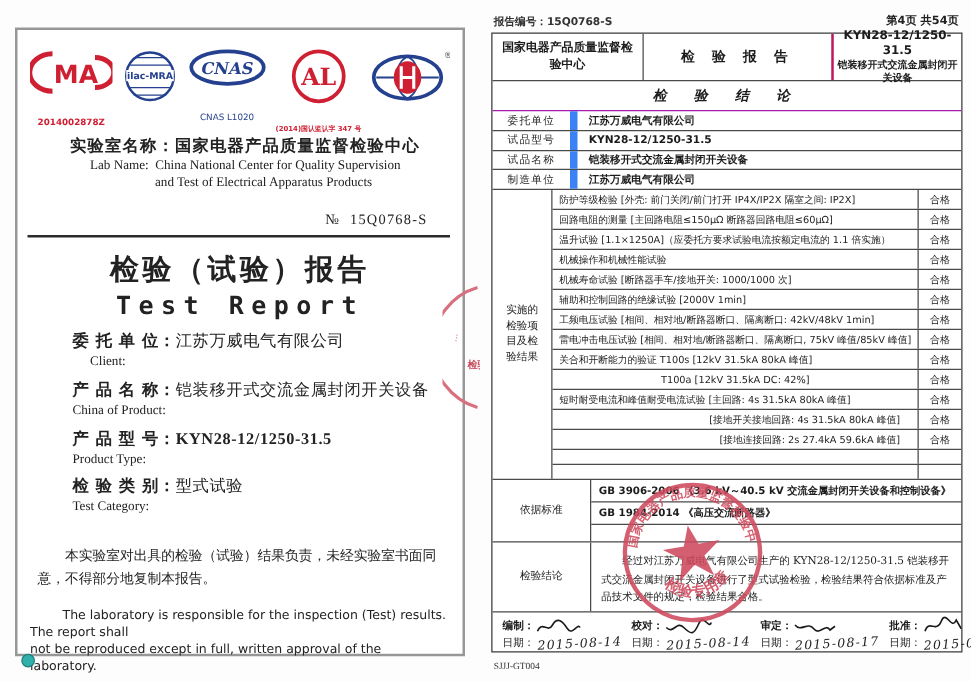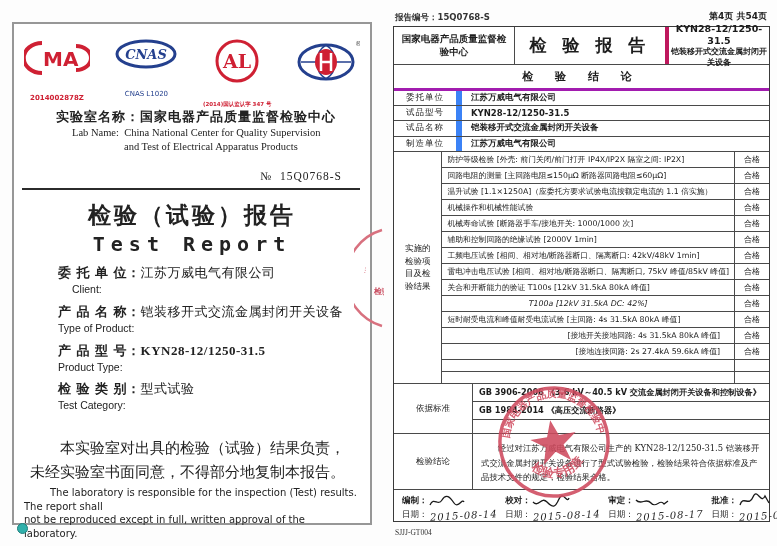--- a/index.html
+++ b/index.html
@@ -23,61 +23,61 @@
   .rule{position:absolute;left:8px;top:164px;width:338px;border-top:2px solid #2b2b2b;}
   .title-cn{position:absolute;left:0;top:176px;width:100%;text-align:center;
             font-size:23px;font-weight:bold;letter-spacing:3px;}
   .title-en{position:absolute;left:0;top:208px;width:100%;text-align:center;
             font-size:20px;font-weight:bold;letter-spacing:6px;
             font-family:"DejaVu Sans Mono",monospace;}
   .fields{position:absolute;left:44px;top:240px;width:300px;}
   .fgroup{margin-bottom:5px;}
   .f-cn{font-size:13px;font-family:"DejaVu Serif",serif;letter-spacing:.5px;}
   .f-cn b{font-weight:bold;}
-  .f-en{font-size:10.5px;font-family:Liberation Sans, sans-serif;padding-left:14px;line-height:1.5;}
-  .disc-cn{position:absolute;left:16px;top:412px;width:326px;font-size:15px;
+  .f-en{font-size:10.5px;font-family:Liberation Serif, serif;padding-left:14px;line-height:1.5;}
+  .disc-cn{position:absolute;left:16px;top:412px;width:326px;font-size:11px;
            font-family:"DejaVu Serif",serif;line-height:1.6;text-indent:2em;}
   .disc-en{position:absolute;left:10px;top:462px;width:336px;font-size:10px;
            line-height:1.35;}
   .disc-en .t{text-indent:2.6em;display:block;}
   .mini-badge{position:absolute;left:5px;top:501px;width:9px;height:9px;border-radius:50%;
               background:#31b0ab;border:1px solid #1d7f7c;}
   .edge-stamp{position:absolute;left:340px;top:204px;}
   
   .meta-no{position:absolute;left:395px;top:12px;font-size:8.5px;font-weight:bold;color:#333;}
   .meta-pg{position:absolute;right:10px;top:10px;font-size:9px;font-weight:bold;color:#222;}
   .rtable{position:absolute;left:393px;top:26px;width:375px;height:494px;
           border:1.5px solid #3a3a3a;background:#fff;display:flex;flex-direction:column;
           font-size:8.5px;color:#1c1c1c;}
   .tr{display:flex;border-bottom:1px solid #4a4a4a;}
   .hdr{height:37px;}
   .hdr .c1{width:108px;border-right:1px solid #4a4a4a;display:flex;align-items:center;
            justify-content:center;text-align:center;font-weight:bold;font-size:9.5px;
            line-height:1.35;padding:0 6px;}
-  .hdr .c2{width:150px;border-right:4px solid #be185d;display:flex;align-items:center;
-           justify-content:center;font-size:17px;font-weight:bold;letter-spacing:5px;}
+  .hdr .c2{width:150px;border-right:2px solid #be185d;display:flex;align-items:center;
+           justify-content:center;font-size:11px;font-weight:bold;letter-spacing:5px;}
   .hdr .c3{flex:1;display:flex;flex-direction:column;align-items:center;justify-content:center;
            text-align:center;line-height:1.3;padding:0 2px;}
   .hdr .c3 .m{font-size:9.5px;font-weight:bold;}
   .hdr .c3 .n{font-size:8px;font-weight:bold;}
   .sect{height:27px;display:flex;align-items:center;justify-content:center;
-        font-size:11px;font-weight:bold;letter-spacing:9px;border-bottom:3px solid #a21caf;}
+        font-size:11px;font-weight:bold;letter-spacing:9px;border-bottom:1px solid #a21caf;font-style:italic;}
   .info{height:17px;}
   .info .lab{width:62px;border-right:6px solid #3b82f6;display:flex;align-items:center;
              justify-content:center;letter-spacing:1px;}
   .info .val{flex:1;display:flex;align-items:center;padding-left:9px;font-weight:bold;}
   .block{display:flex;border-bottom:1px solid #4a4a4a;}
   .block .lab{width:62px;border-right:1px solid #4a4a4a;display:flex;align-items:center;
               justify-content:center;text-align:center;line-height:1.5;padding:0 8px;}
   .block .rows{flex:1;display:flex;flex-direction:column;}
   .itrow{display:flex;border-bottom:1px solid #4a4a4a;height:15px;}
   .itrow:last-child{border-bottom:none;}
   .itrow .d{flex:1;display:flex;align-items:center;padding:0 5px;font-size:7.8px;
             white-space:nowrap;overflow:hidden;}
-  .itrow .d.center{justify-content:center;font-style:italic;}
+  .itrow .d.center{justify-content:center;}
   .itrow .d.right{justify-content:flex-end;padding-right:14px;}
   .itrow .r{width:34px;border-left:1px solid #4a4a4a;display:flex;align-items:center;
             justify-content:center;font-size:8px;}
   .itrow.empty{height:11px;}
   .strow{display:flex;align-items:center;border-bottom:1px solid #4a4a4a;height:17px;
          padding-left:6px;font-size:8.2px;font-weight:bold;white-space:nowrap;}
   .strow:last-child{border-bottom:none;height:13px;}
   .concl{border-bottom:1px solid #4a4a4a;position:relative;}
   .concl .txt{flex:1;padding:7px 8px 4px 8px;line-height:1.75;font-size:8.4px;
               text-indent:2em;font-family:"DejaVu Serif",serif;}
@@ -102,20 +102,28 @@
     <div class="logos">
       <div class="logo">
         <svg width="66" height="40" viewBox="0 0 66 40">
           <path d="M18,5 A17,14 0 1,0 18,35" fill="none" stroke="#cf2033" stroke-width="4"></path>
           <path d="M52,8 A15,12 0 0,1 52,32" fill="none" stroke="#cf2033" stroke-width="4"></path>
           <text x="19" y="28" font-size="20" font-weight="bold" fill="#cf2033" font-family="DejaVu Sans">MA</text>
         </svg>
         <div class="logo-cap cap-red">2014002878Z</div>
       </div>
       <div class="logo">
+        <svg width="46" height="46" viewBox="0 0 46 46">
+          <circle cx="23" cy="23" r="19" fill="none" stroke="#24408e" stroke-width="2"></circle>
+          <path d="M6,14 H40 M4,23 H42 M6,32 H40 M10,8 H36 M10,38 H36" stroke="#24408e" stroke-width="1" fill="none"></path>
+          <rect x="4" y="18" width="38" height="9" fill="#ffffff"></rect>
+          <text x="23" y="25.5" font-size="7.5" font-weight="bold" fill="#24408e" text-anchor="middle" font-family="DejaVu Sans">ilac-MRA</text>
+        </svg>
+      </div>
+      <div class="logo">
         <svg width="64" height="36" viewBox="0 0 64 36">
           <ellipse cx="32" cy="16" rx="29" ry="13" fill="none" stroke="#24408e" stroke-width="3"></ellipse>
           <text x="32" y="21" font-size="13" font-weight="bold" font-style="italic" fill="#24408e" text-anchor="middle" font-family="DejaVu Serif">CNAS</text>
         </svg>
         <div class="logo-cap cap-blue">CNAS L1020</div>
       </div>
       <div class="logo">
         <svg width="46" height="46" viewBox="0 0 46 46">
           <circle cx="23" cy="23" r="20" fill="none" stroke="#cf2033" stroke-width="3"></circle>
           <text x="23" y="30" font-size="19" font-weight="bold" fill="#cf2033" text-anchor="middle" font-family="DejaVu Serif">AL</text>
@@ -149,21 +157,21 @@
     <div class="title-cn">检验（试验）报告</div>
     <div class="title-en">Test  Report</div>
 
     <div class="fields">
       <div class="fgroup">
         <div class="f-cn"><b>委 托 单 位：</b><span>江苏万威电气有限公司</span></div>
         <div class="f-en">Client:</div>
       </div>
       <div class="fgroup">
         <div class="f-cn"><b>产 品 名 称：</b><span>铠装移开式交流金属封闭开关设备</span></div>
-        <div class="f-en" style="padding-left:0">Type of Product:</div>
+        <div class="f-en" style="padding-left:0">China of Product:</div>
       </div>
       <div class="fgroup">
         <div class="f-cn"><b>产 品 型 号：</b><span style="font-family:'Liberation Serif',serif;font-weight:bold">KYN28-12/1250-31.5</span></div>
         <div class="f-en" style="padding-left:0">Product Type:</div>
       </div>
       <div class="fgroup">
         <div class="f-cn"><b>检 验 类 别：</b><span>型式试验</span></div>
         <div class="f-en" style="padding-left:0">Test Category:</div>
       </div>
     </div>

